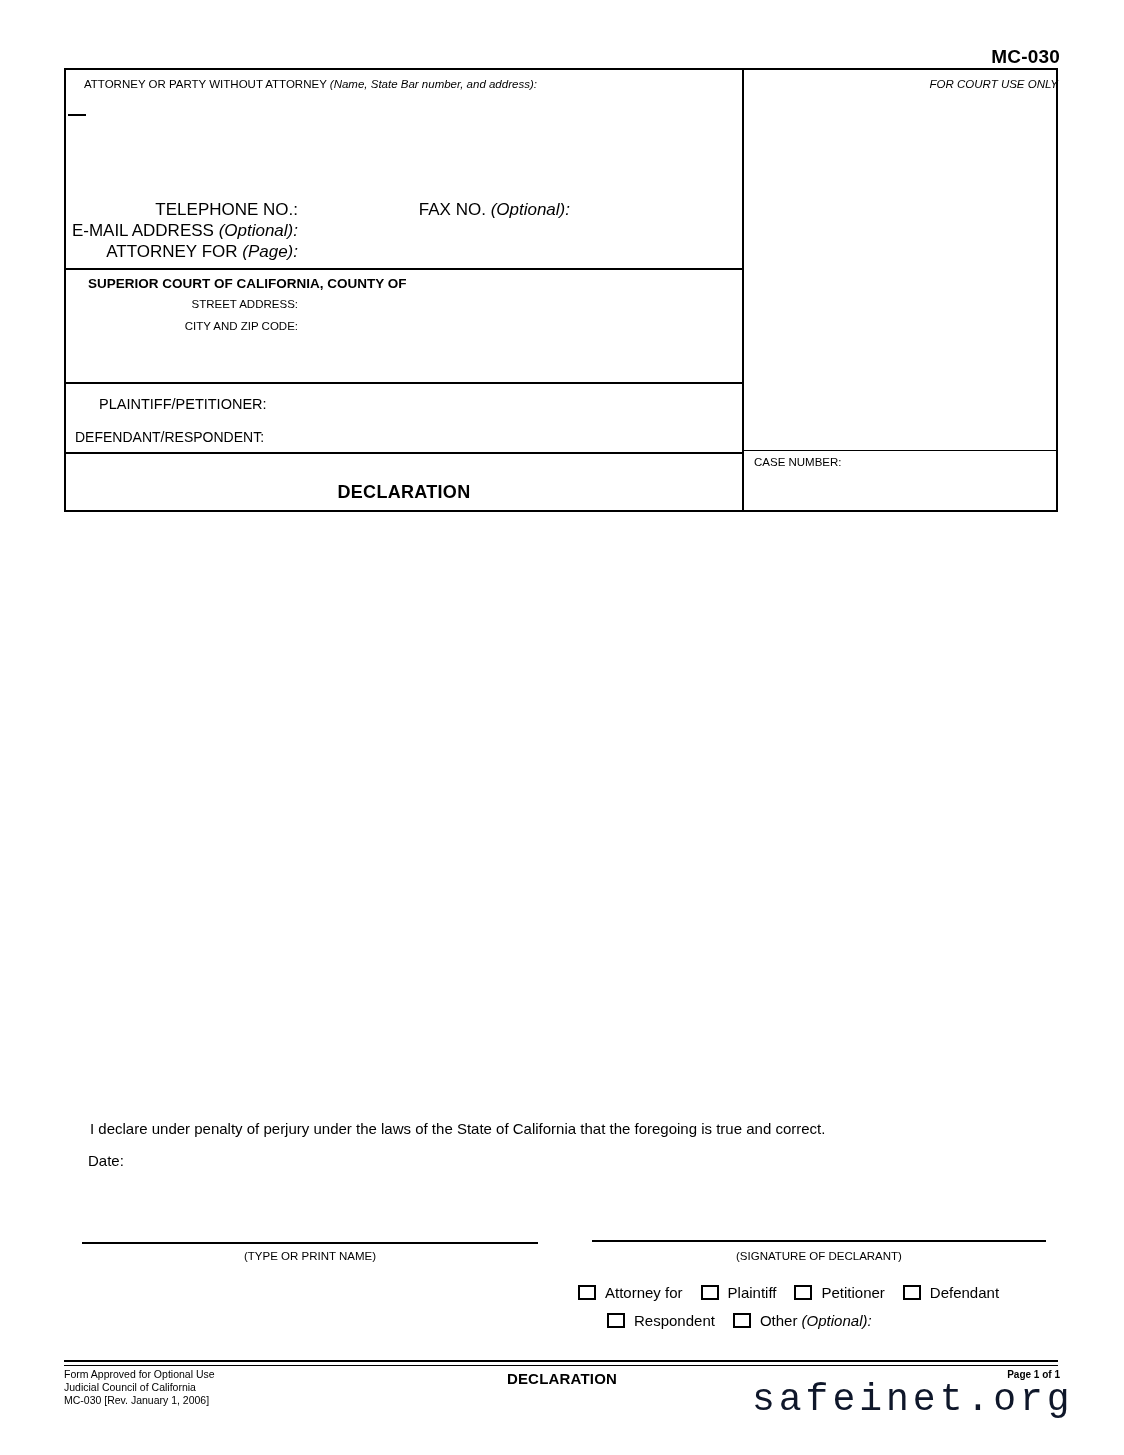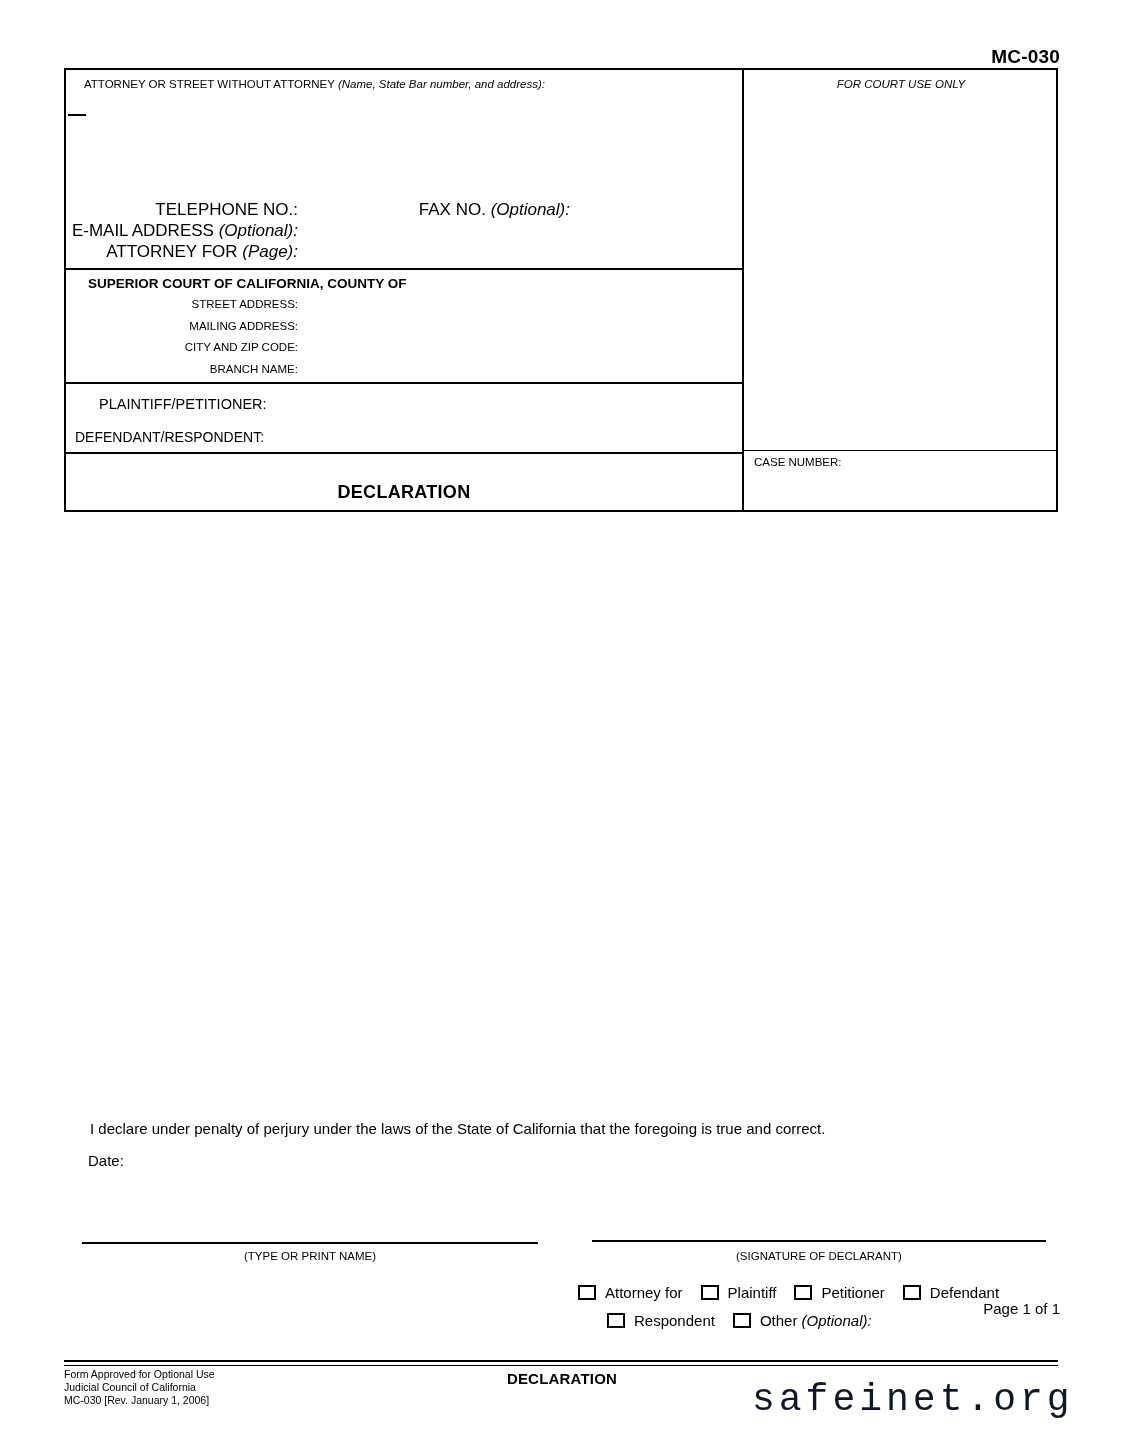--- a/index.html
+++ b/index.html
@@ -166,21 +166,21 @@
     font-weight: bold;
     letter-spacing: 0.3px;
   }
 
   
   .courtuse-label {
     position: absolute;
     left: 678px;
     top: 8px;
     width: 314px;
-    text-align: center;
+    text-align: right;
     font-size: 11.5px;
     font-style: italic;
   }
   .case-divider {
     position: absolute;
     left: 676px;
     top: 380px;
     width: 316px;
     height: 1px;
     background: #000;
@@ -280,23 +280,23 @@
     top: 1370px;
     width: 1124px;
     text-align: center;
     font-size: 15px;
     font-weight: bold;
     letter-spacing: 0.2px;
   }
   .footer-right {
     position: absolute;
     right: 64px;
-    top: 1300px;
-    font-size: 15px;
-    font-weight: normal;
+    top: 1369px;
+    font-size: 10px;
+    font-weight: bold;
   }
 
   
   .watermark {
     position: absolute;
     left: 752px;
     top: 1378px;
     font-family: "Liberation Mono", "DejaVu Sans Mono", monospace;
     font-size: 38px;
     letter-spacing: 4px;
@@ -308,21 +308,21 @@
 <body>
 
 <div class="form-number">MC-030</div>
 
 <div class="caption-box">
 
   <div class="v-divider"></div>
 
   <div class="attorney-area">
     <div class="attorney-label">
-      <span>ATTORNEY OR STREET WITHOUT ATTORNEY </span><i>(Name, State Bar number, and address):</i>
+      <span>ATTORNEY OR PARTY WITHOUT ATTORNEY </span><i>(Name, State Bar number, and address):</i>
     </div>
     <div class="attorney-tick"></div>
   </div>
 
   <div class="contact-rows">
     <div class="contact-row">
       <div class="lbl-right" id="c0" style="left: 0px; width: 232px;">TELEPHONE NO.:</div>
       <div class="lbl-right" id="c1" style="left: 260px; width: 244px;">FAX NO. <i>(Optional):</i></div>
     </div>
     <div class="contact-row">
@@ -335,27 +335,21 @@
 
   <div class="hr-thick" style="top:198px;"></div>
 
   <div class="court-area">
     <div class="court-title">SUPERIOR COURT OF CALIFORNIA, COUNTY OF</div>
     <div class="court-lines">
       <div class="court-line">
         <div class="lbl-right" id="k0" style="left: 0px; width: 232px;">STREET ADDRESS:</div>
       </div>
       <div class="court-line">
-        <div class="lbl-right" id="k1" style="left: 0px; width: 232px;">MAILING ADDRESS:</div>
-      </div>
-      <div class="court-line">
         <div class="lbl-right" id="k2" style="left: 0px; width: 232px;">CITY AND ZIP CODE:</div>
-      </div>
-      <div class="court-line">
-        <div class="lbl-right" id="k3" style="left: 0px; width: 232px;">BRANCH NAME:</div>
       </div>
     </div>
   </div>
 
   <div class="hr-thick" style="top:312px;"></div>
 
   <div class="parties-area">
     <div class="party-plaintiff">PLAINTIFF/PETITIONER:</div>
     <div class="party-defendant">DEFENDANT/RESPONDENT:</div>
   </div>

